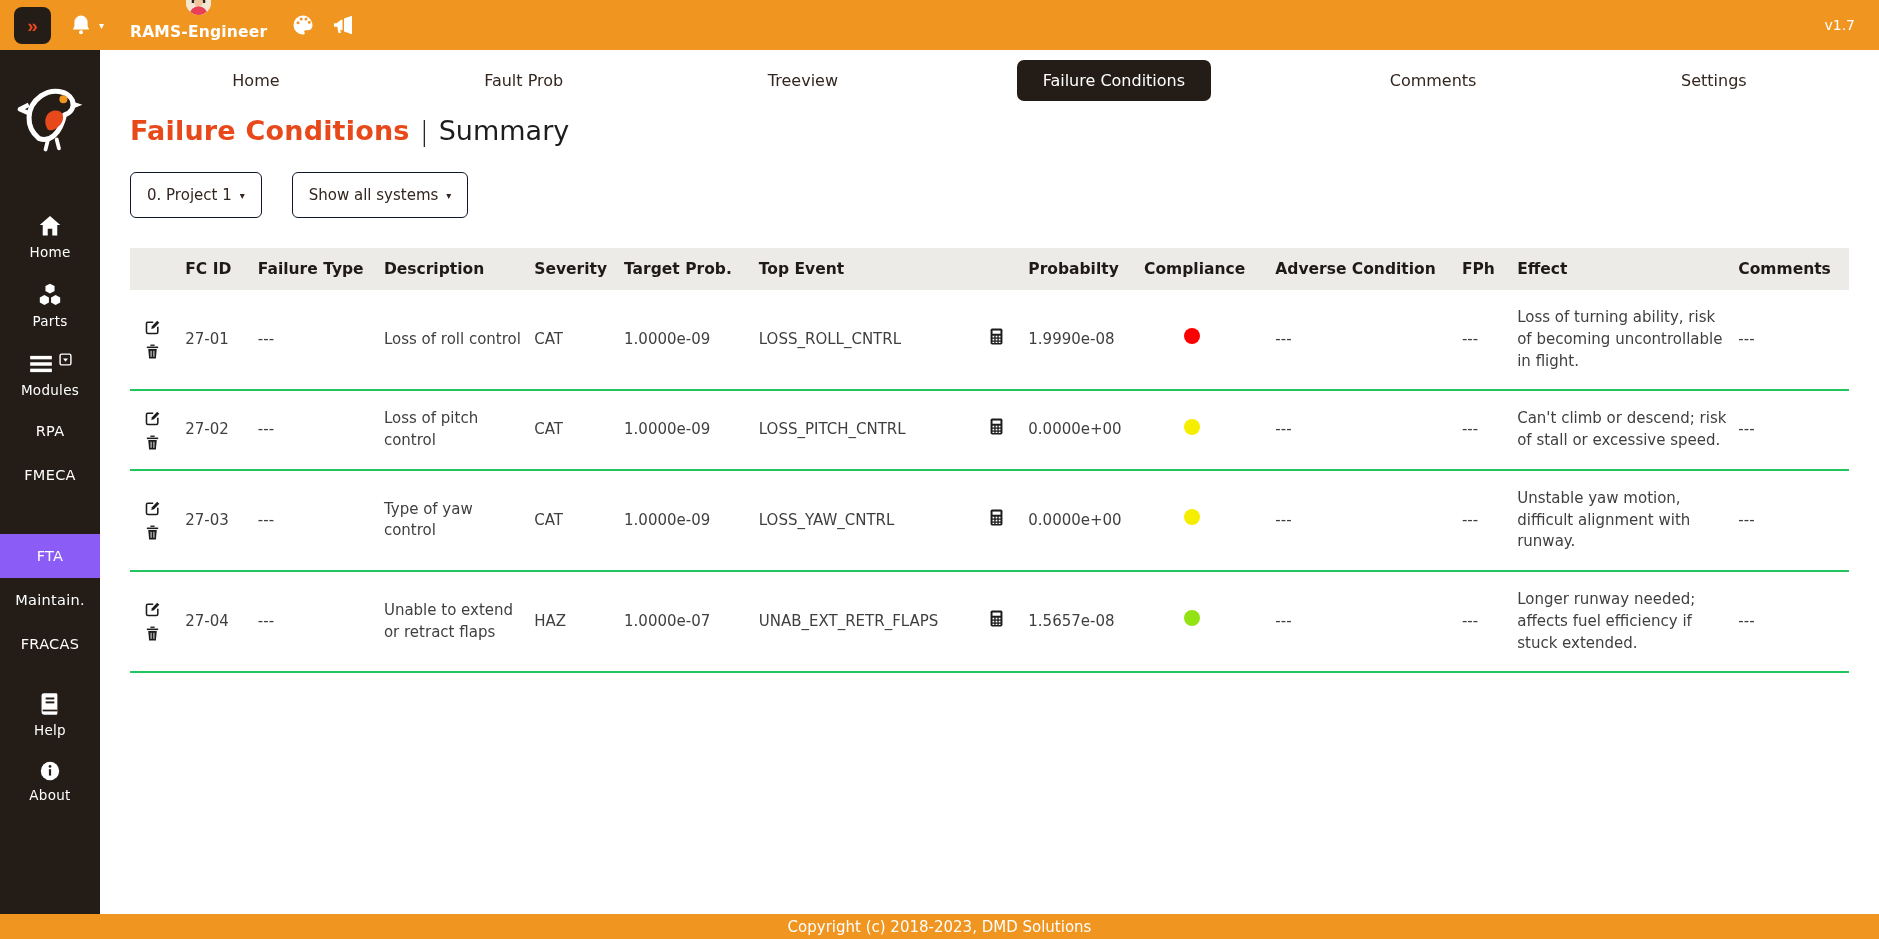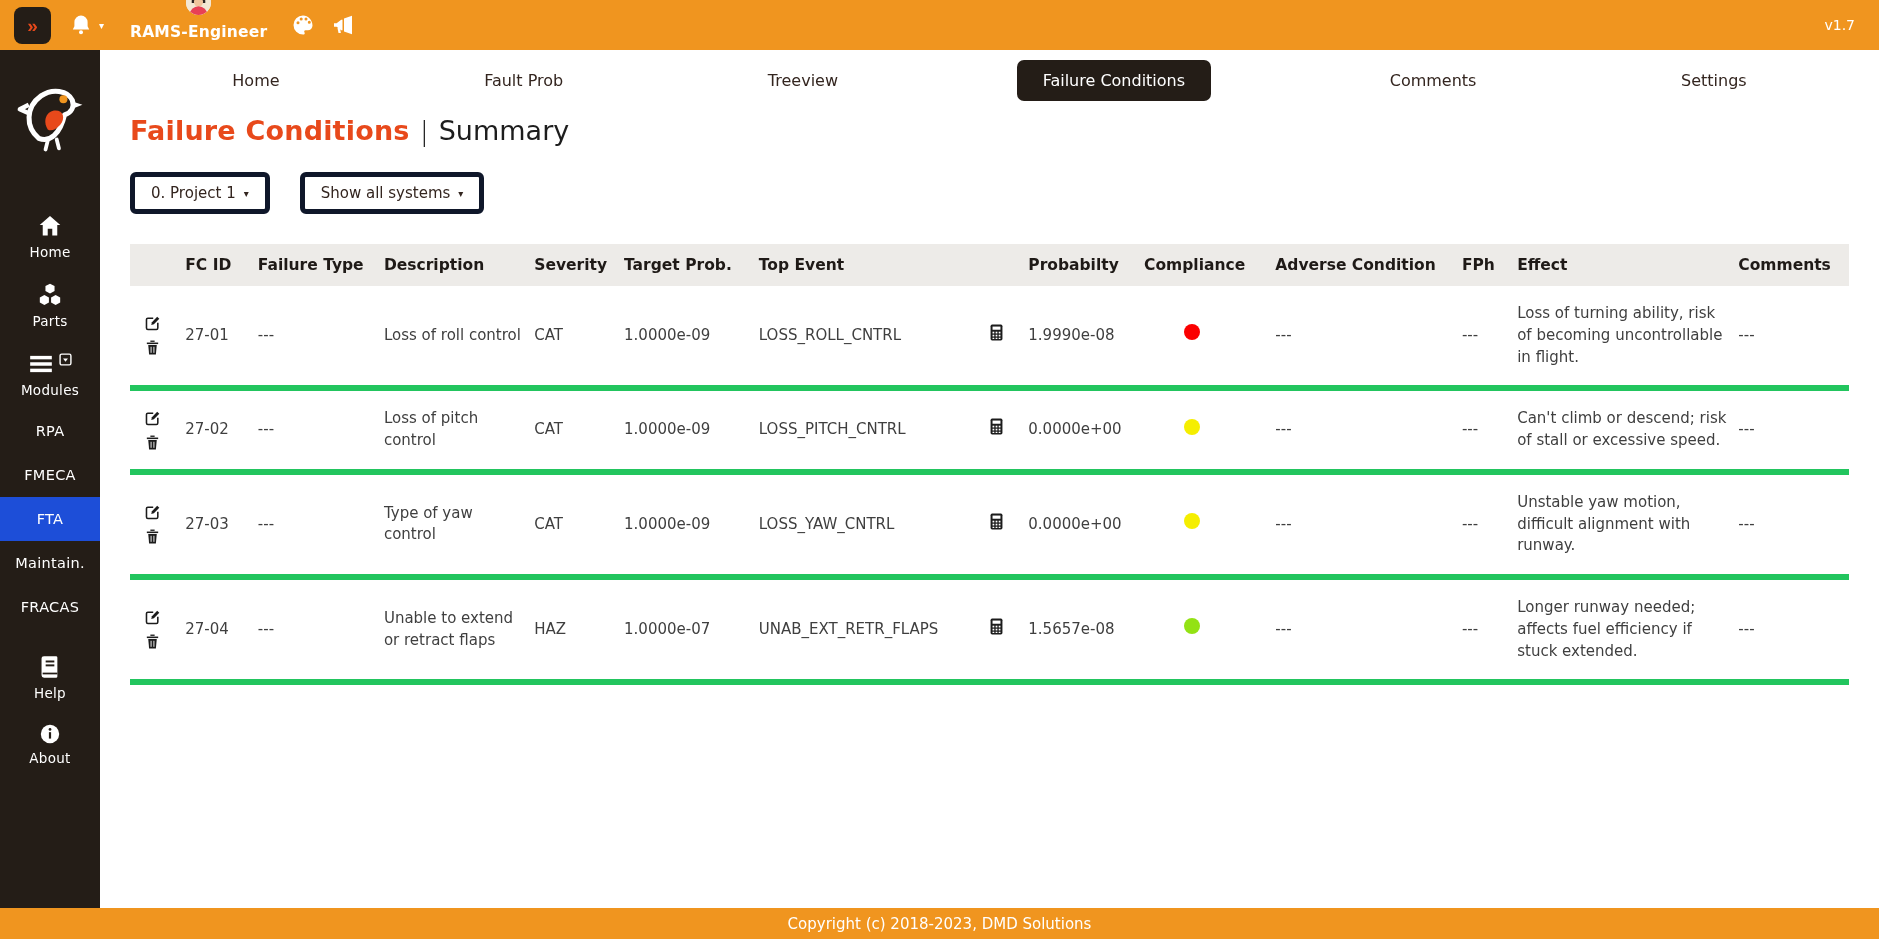--- a/index.html
+++ b/index.html
@@ -34,63 +34,63 @@
     display:flex; flex-direction:column; align-items:center; padding-top:28px;
   }
   .logo { margin-bottom:48px; cursor:pointer; }
   .logo svg { width:72px; height:76px; display:block; }
   .side-item {
     width:100%; display:flex; flex-direction:column; align-items:center;
     gap:5px; padding:11px 0; cursor:pointer; font-size:13.5px; letter-spacing:.3px;
   }
   .side-item svg { width:26px; height:26px; }
   .side-item.text-only { font-size:14.5px; padding:14px 0; }
-  .side-item.active { background:#1d4ed8; }
+  .side-item.active { background:#8b5cf6;margin-top:37px; }
   .side-gap { height:14px; }
   .modules-icons { display:flex; align-items:flex-start; gap:5px; }
   .modules-icons .mini { width:13px; height:13px; margin-top:2px; }
   
   .main { flex:1 1 auto; padding:10px 30px 30px 30px; min-width:0; }
   .tabs { display:flex; justify-content:space-around; align-items:center; margin-bottom:14px; }
   .tab {
     font-size:16px; color:#33251F; padding:11px 26px; cursor:pointer;
     border-radius:7px; white-space:nowrap;
   }
   .tab.active { background:#241D17; color:#fff; }
   .page-title { margin:10px 0 26px 0; font-size:27px; display:flex; gap:10px; align-items:baseline; }
   .title-main { color:#E8491B; font-weight:bold; letter-spacing:.2px; }
   .title-sep { color:#1d1d1d; font-weight:300; }
   .title-sub { color:#1d1d1d; font-weight:400; }
   .controls { display:flex; gap:30px; margin-bottom:30px; }
   .ctl-btn {
-    background:#fff; border:5px solid #0f172a; border-radius:6px;
-    padding:7px 16px; font-size:15px; color:#33251F; cursor:pointer;
+    background:#fff; border:1px solid #0f172a; border-radius:6px;
+    padding:13px 16px; font-size:15px; color:#33251F; cursor:pointer;
     font-family:inherit; display:flex; align-items:center; gap:8px;
   }
   .ctl-caret { font-size:10px; }
   
   table { width:100%; border-collapse:collapse; table-layout:fixed; }
   thead th {
     background:#EDEBE8; text-align:left; font-size:15.5px; color:#1F1A17;
     font-weight:bold; padding:12px 8px 12px 0; white-space:nowrap;
   }
   thead th:first-child { padding-left:14px; }
   tbody td {
     padding:17px 10px 17px 0; font-size:15px; color:#3f3f3f;
-    border-bottom:6px solid #22c55e; vertical-align:middle; line-height:1.45;
+    border-bottom:2px solid #22c55e; vertical-align:middle; line-height:1.45;
   }
   tbody td:first-child { padding-left:14px; }
   .icon-stack { display:flex; flex-direction:column; gap:7px; align-items:flex-start; }
   .icon-btn { background:none; border:none; cursor:pointer; padding:0; line-height:0; }
   .icon-btn svg { width:17px; height:17px; }
   .calc-btn svg { width:19px; height:19px; }
   .dot { display:inline-block; width:16px; height:16px; border-radius:50%; margin-left:40px; }
   
   .footer {
-    height:31px; background:#F0951F; color:#fff; font-size:15px;
+    height:25px; background:#F0951F; color:#fff; font-size:15px;
     display:flex; align-items:center; justify-content:center; flex:0 0 auto;
   }
 </style>
 </head>
 <body>
 
 <header class="topbar">
   <button class="toggle-btn">
     <span>»</span>
   </button>

